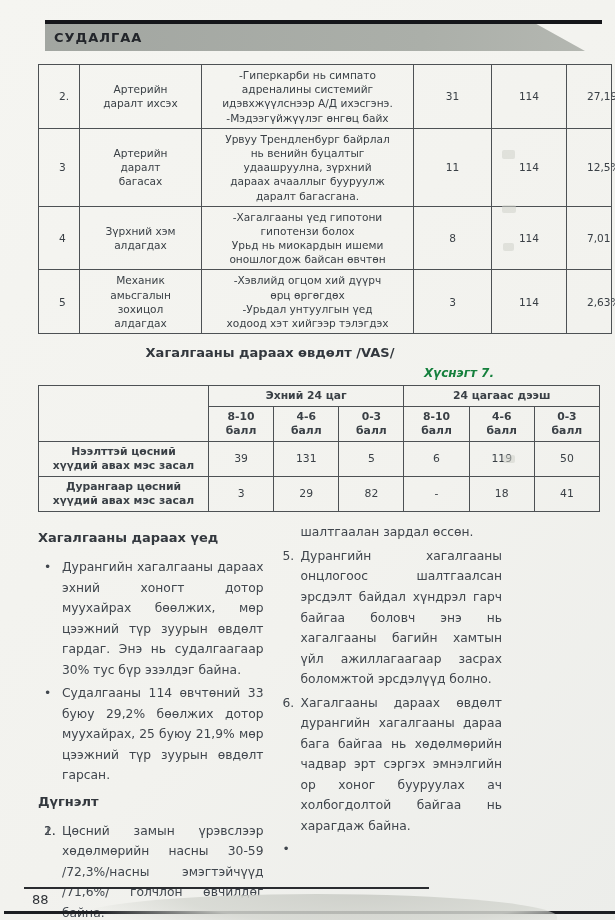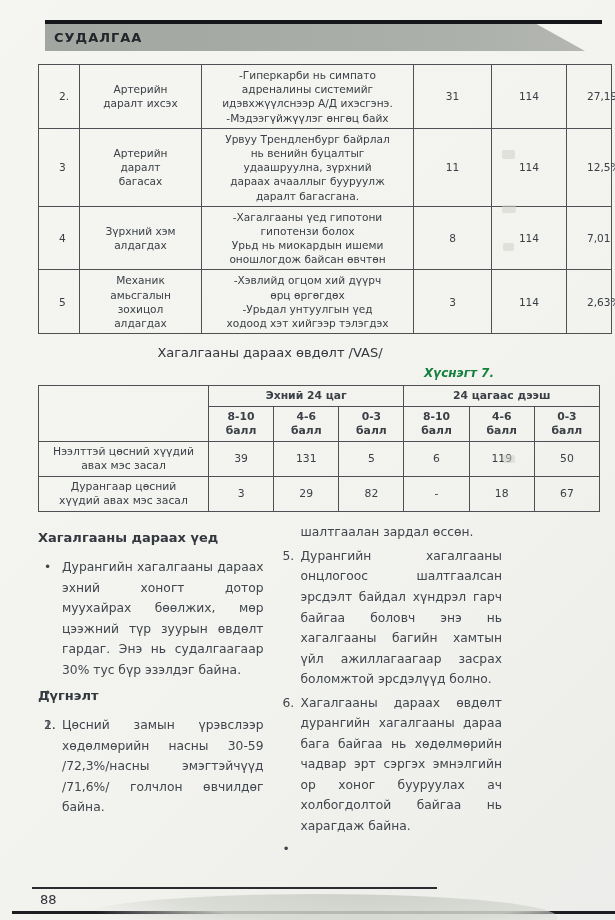--- a/index.html
+++ b/index.html
@@ -37,47 +37,47 @@
     text-align: center; vertical-align: middle;
   }
   .t1 .c-num  { width: 30px; }
   .t1 .c-name { width: 122px; }
   .t1 .c-desc { width: 212px; white-space: pre-line; }
   .t1 .c-a    { width: 78px; }
   .t1 .c-b    { width: 75px; }
   .t1 .c-p    { width: 45px; }
 
   .caption {
-    text-align: center; font-weight: normal; font-size: 13px;
+    text-align: center; font-weight: bold; font-size: 13px;
     color: #33383e; margin: 11px 0 6px;
   }
   .tbl-label {
     text-align: right; font-weight: bold; font-style: italic;
     font-size: 12px; color: #15803d; margin: 0 8px 5px 0;
   }
   .t2 { width: 562px; }
   .t2 td, .t2 th {
     border: 1px solid #4d5154; padding: 3px 12px;
     font-size: 10.8px; line-height: 1.3; color: #3a4046;
     text-align: center; vertical-align: middle;
   }
   .t2 th { font-weight: bold; }
-  .t2 .c-lbl { width: 170px; }
+  .t2 .c-lbl { width: 170px; font-weight: bold; }
   .t2 .c-s   { width: 65.3px; }
 
   
   .cols { display: flex; gap: 13px; padding: 10px 15px 0 38px; }
   .col { width: 274px; text-align: justify; font-size: 12.3px; line-height: 1.67; color: #40464d; }
   .sec-h { font-weight: bold; font-size: 13px; color: #33383e; margin: 5px 0 8px; }
   .li { position: relative; padding-left: 24px; margin-bottom: 3px; }
   .li .mark { position: absolute; left: 6px; top: 0; }
   .cont-line { padding-left: 24px; margin-bottom: 3px; }
 
   
-  .footer { position: absolute; left: 12px; right: 0; bottom: 6px; }
+  .footer { position: absolute; left: 4px; right: 0; bottom: 6px; }
   .footer-topline { border-top: 2px solid #2a2c30; width: 405px; margin-left: 20px; }
   .footer-inner { display: flex; align-items: baseline; padding: 3px 0 4px 28px; }
   .footer-pagenum { font-size: 13px; color: #2e3237; width: 34px; }
   .footer-text { font-size: 13px; color: #2e3237; letter-spacing: 0.2px; }
   .footer-botline { border-top: 3px solid #1c1e22; width: 615px; }
 
   
   .swoosh {
     position: absolute; bottom: -26px; right: -40px;
     width: 480px; height: 46px;
@@ -171,36 +171,37 @@
           <td>119</td>
           <td>50</td>
         </tr>
         <tr>
           <td class="c-lbl">Дурангаар цөсний хүүдий авах мэс засал</td>
           <td>3</td>
           <td>29</td>
           <td>82</td>
           <td>-</td>
           <td>18</td>
-          <td>67</td>
+          <td>41</td>
         </tr>
       </tbody>
     </table>
   </div>
 
   <div class="cols">
 
     <div class="col">
       <div class="sec-h">Хагалгааны дараах үед</div>
       <div class="li">
         <span class="mark">•</span>
         <span>Дурангийн хагалгааны дараах эхний хоногт дотор муухайрах бөөлжих, мөр цээжний түр зуурын өвдөлт гардаг. Энэ нь судалгаагаар 30% тус бүр эзэлдэг байна.</span>
       </div>
       <div class="li">
         <span class="mark">•</span>
+        <span>Судалгааны 114 өвчтөний 33 буюу 29,2% бөөлжих дотор муухайрах, 25 буюу 21,9% мөр цээжний түр зуурын өвдөлт гарсан.</span>
       </div>
       <div class="sec-h">Дүгнэлт</div>
       <div class="li">
         <span class="mark">1.</span>
       </div>
       <div class="li">
         <span class="mark">2.</span>
         <span>Цөсний замын үрэвслээр хөдөлмөрийн насны 30-59 /72,3%/насны эмэгтэйчүүд /71,6%/ голчлон өвчилдөг байна.</span>
       </div>
 

